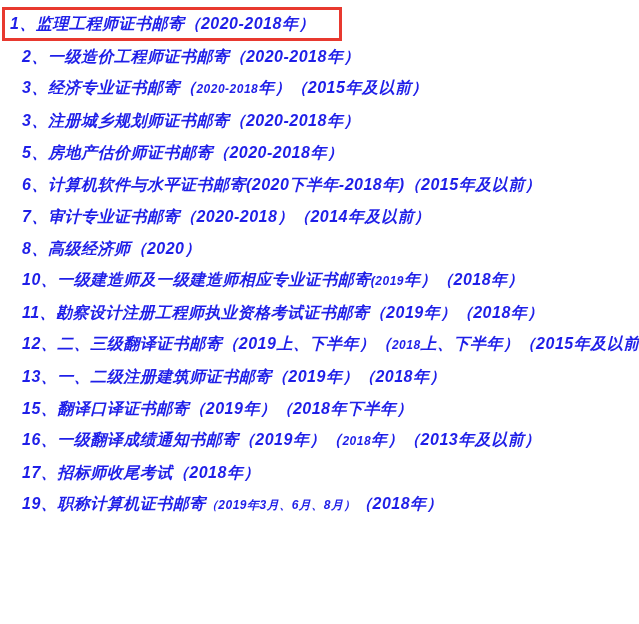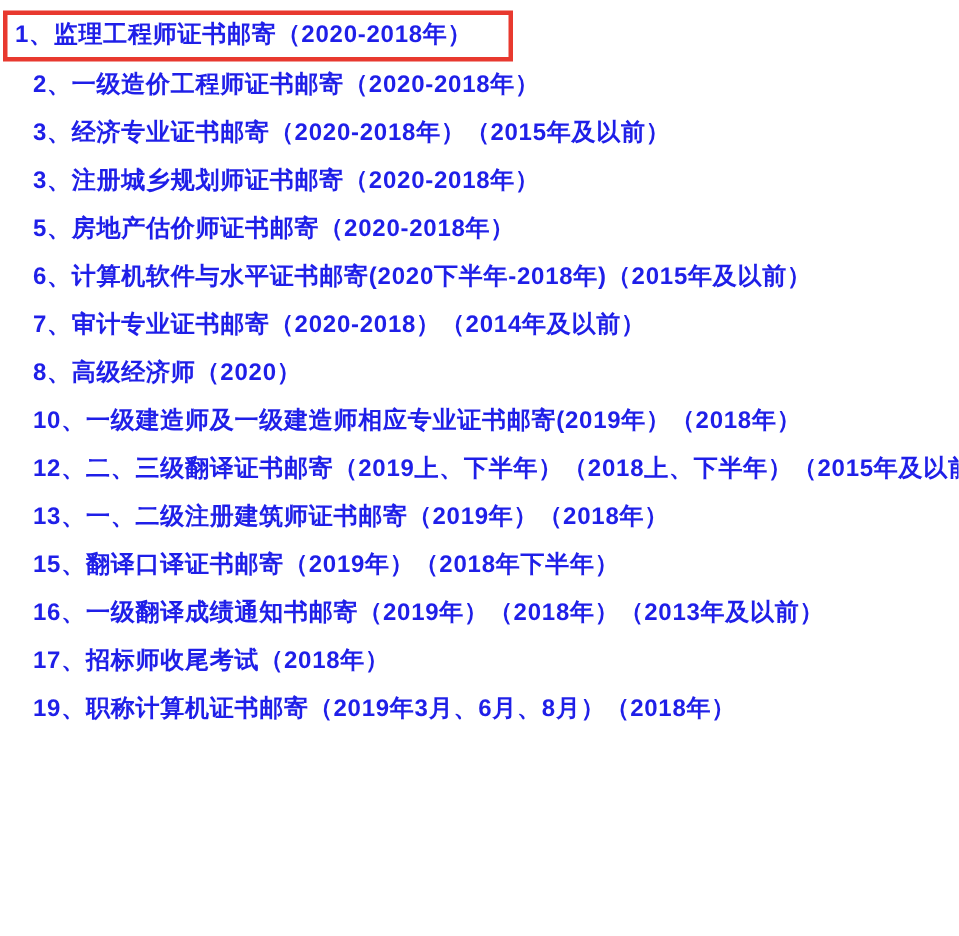--- a/index.html
+++ b/index.html
@@ -7,20 +7,21 @@
     padding: 0;
     width: 639px;
     height: 624px;
     background: #ffffff;
     overflow: hidden;
     font-family: "Liberation Sans", "DejaVu Sans", sans-serif;
   }
   #cert-list {
     padding-top: 8px;
     width: 639px;
+    font-style: italic;
   }
   .row {
     height: 32px;
     display: flex;
     align-items: center;
     padding-left: 10px;
     box-sizing: border-box;
     white-space: nowrap;
   }
   .link {
@@ -28,21 +29,21 @@
     font-weight: bold;
     font-size: 16px;
     line-height: 21px;
     cursor: pointer;
     text-decoration: none;
     letter-spacing: 0.5px;
     margin-left: 12px;
   }
   .seg { display: inline; }
   .seg.small {
-    font-size: 16px;
+    font-size: 12px;
   }
   .link.highlighted {
     display: inline-block;
     margin-left: -8px;
     padding: 3px 24px 4px 5px;
     border: 3px solid var(--highlight-color, #e8392f);
   }
 </style>
 </head>
 <body style="background: rgb(255, 255, 255);">
@@ -69,20 +70,23 @@
     <div class="row">
       <span class="link"><span class="seg">7、审计专业证书邮寄（2020-2018）（2014年及以前）</span></span>
     </div>
     <div class="row">
       <span class="link"><span class="seg">8、高级经济师（2020）</span></span>
     </div>
     <div class="row">
       <span class="link"><span class="seg">10、一级建造师及一级建造师相应专业证书邮寄</span><span class="seg small">(2019</span><span class="seg">年）（2018年）</span></span>
     </div>
     <div class="row">
+      <span class="link"><span class="seg">11、勘察设计注册工程师执业资格考试证书邮寄（2019年）（2018年）</span></span>
+    </div>
+    <div class="row">
       <span class="link"><span class="seg">12、二、三级翻译证书邮寄（2019上、下半年）（</span><span class="seg small">2018</span><span class="seg">上、下半年）（2015年及以前）</span></span>
     </div>
     <div class="row">
       <span class="link"><span class="seg">13、一、二级注册建筑师证书邮寄（2019年）（2018年）</span></span>
     </div>
     <div class="row">
       <span class="link"><span class="seg">15、翻译口译证书邮寄（2019年）（2018年下半年）</span></span>
     </div>
     <div class="row">
       <span class="link"><span class="seg">16、一级翻译成绩通知书邮寄（2019年）（</span><span class="seg small">2018</span><span class="seg">年）（2013年及以前）</span></span>

